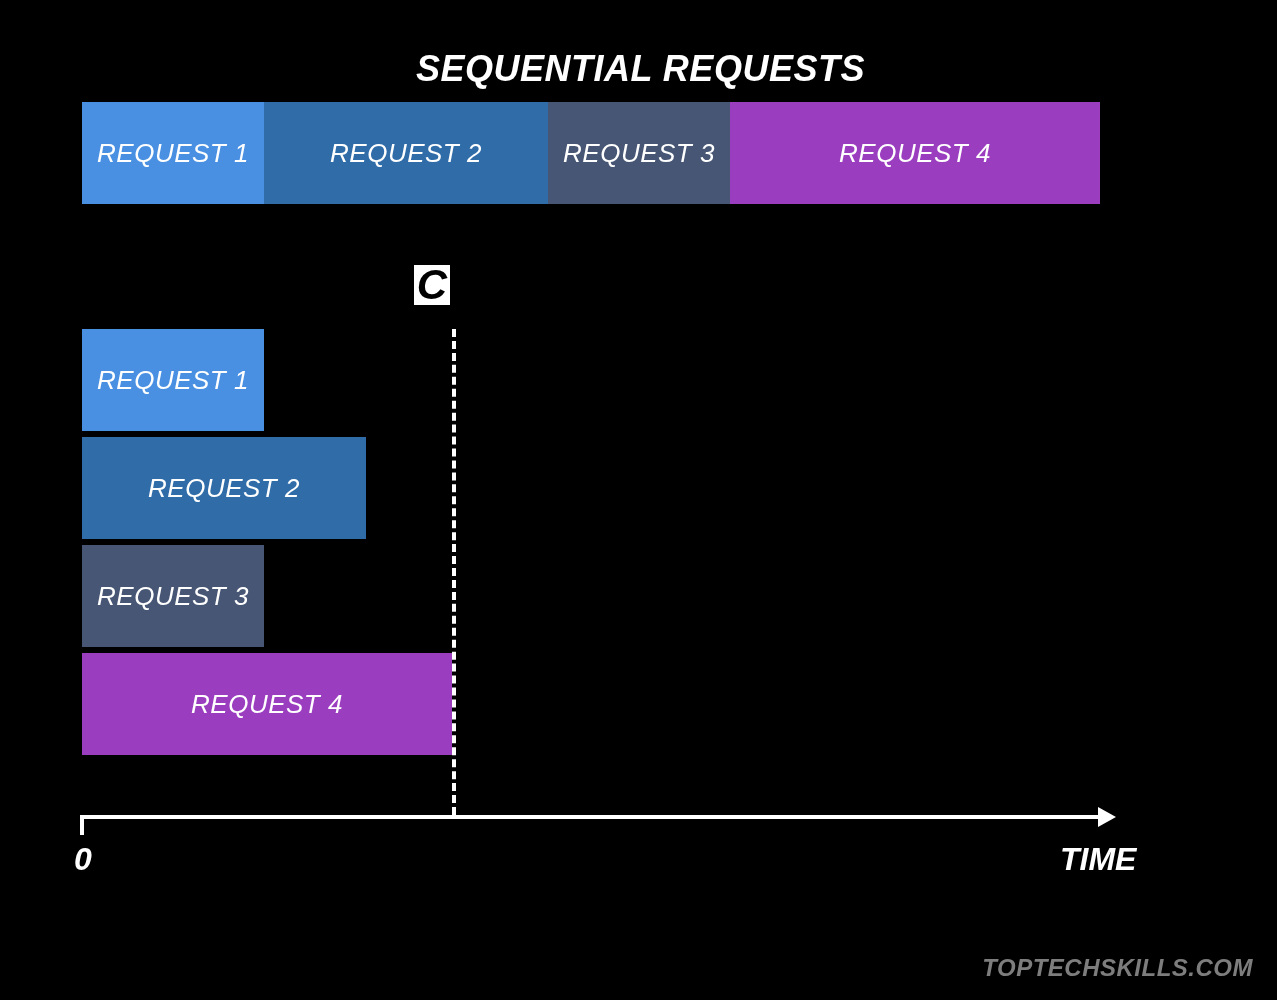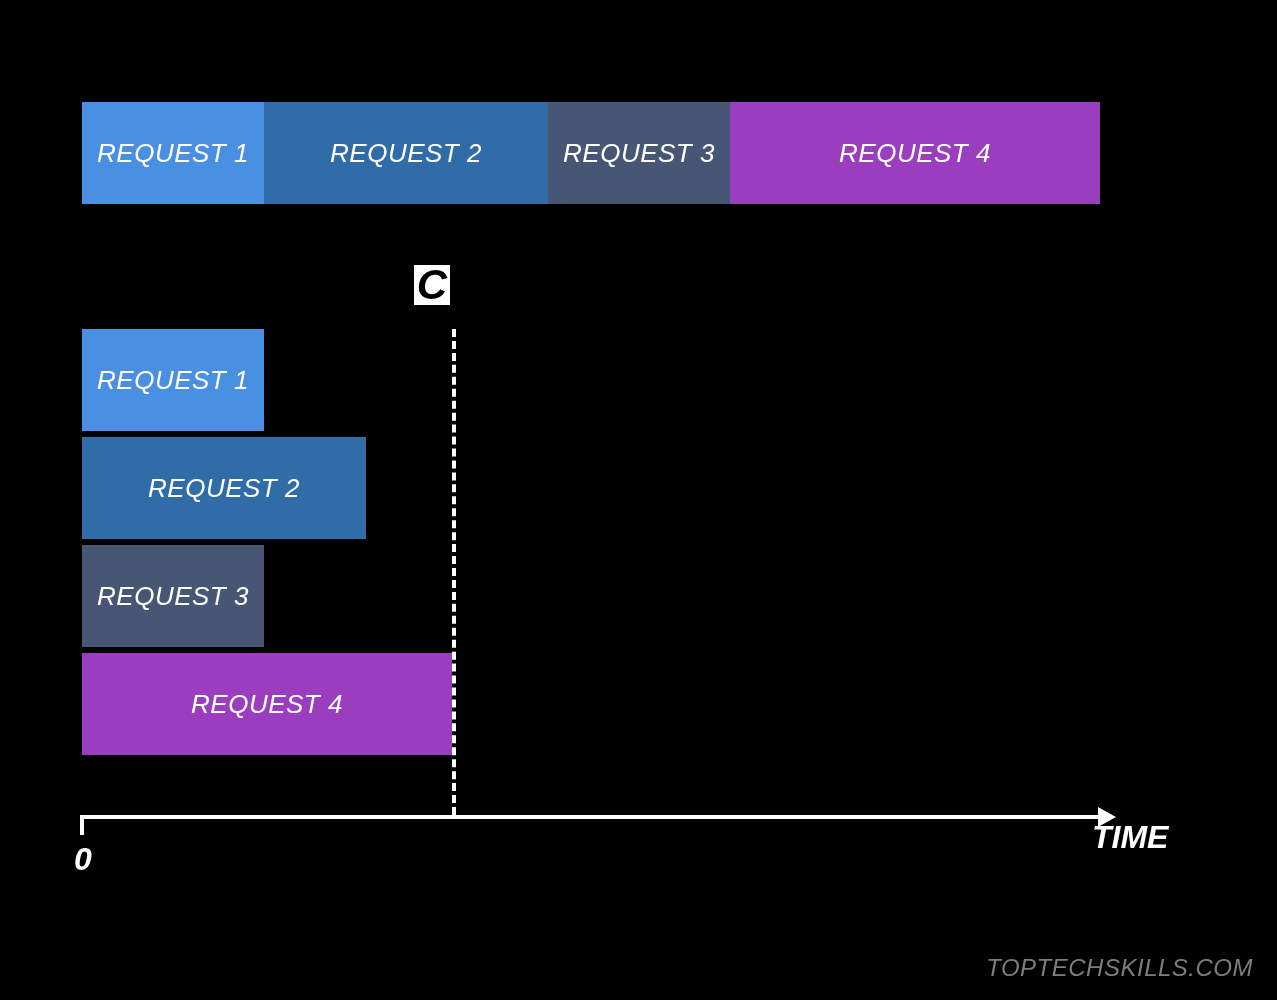--- a/index.html
+++ b/index.html
@@ -1,27 +1,28 @@
 <!DOCTYPE html>
 <html><head>
 <meta charset="utf-8">
 <style>
   html,body{margin:0;padding:0;background:#000;font-family:Helvetica,Arial,sans-serif;width:1277px;height:1000px;overflow:hidden}
   .canvas{position:relative;width:1277px;height:1000px}
   .title{position:absolute;color:#fff;font-weight:800;font-style:italic;font-size:36px;letter-spacing:.5px}
   .bar{position:absolute;display:flex;align-items:center;justify-content:center;color:#fff;font-weight:400;font-style:italic;font-size:26px;letter-spacing:.5px}
   .vline{position:absolute;width:0;border-left:4px dashed #fff}
   .hlabel{position:absolute;color:#fff;font-weight:800;font-style:italic;font-size:32px}
-  .attrib{position:absolute;color:#7d7d7d;font-weight:400;font-style:italic;font-size:24px;letter-spacing:.5px}
+  .attrib{position:absolute;color:#7d7d7d;font-weight:700;font-style:italic;font-size:24px;letter-spacing:.5px}
   .letterC{position:absolute;color:#000;background:#fff;font-weight:900;font-style:italic;font-size:42px;line-height:40px;width:32px;text-align:center;height:40px;padding:0 2px}
 </style>
 </head>
 <body>
 <div class="canvas">
 
+<div class="title" style="left:416px;top:48px">SEQUENTIAL REQUESTS</div>
 
 <div id="seq-holder">
       <div class="bar" style="left: 82px; top: 102px; width: 182px; height: 102px; background: rgb(74, 144, 226);">REQUEST 1</div>
       <div class="bar" style="left: 264px; top: 102px; width: 284px; height: 102px; background: rgb(47, 108, 168);">REQUEST 2</div>
       <div class="bar" style="left: 548px; top: 102px; width: 182px; height: 102px; background: rgb(71, 86, 116);">REQUEST 3</div>
       <div class="bar" style="left: 730px; top: 102px; width: 370px; height: 102px; background: rgb(155, 61, 191);">REQUEST 4</div>
     </div>
 
 <div class="letterC" style="left:414px;top:265px">C</div>
 
@@ -32,18 +33,18 @@
       <div class="bar" style="left: 82px; top: 653px; width: 370px; height: 102px; background: rgb(155, 61, 191);">REQUEST 4</div>
     </div>
 
 <div class="vline" id="vline" style="left: 452px; top: 329px; height: 486px;"></div>
 
 <div id="xaxis-line" style="position: absolute; background: rgb(255, 255, 255); height: 4px; left: 82px; top: 815px; width: 1018px;"></div>
 
 <div id="tick0" style="position: absolute; background: rgb(255, 255, 255); width: 4px; height: 20px; left: 80px; top: 815px;"></div>
 
 <div class="hlabel" id="label0" style="left: 74px; top: 841px;">0</div>
-<div class="hlabel" id="labelT" style="left: 1060px; top: 819px; margin-left: 32px;">TIME</div>
+<div class="hlabel" id="labelT" style="left: 1060px; top: 841px;">TIME</div>
 
 <div class="attrib" style="right:24px;bottom:18px">TOPTECHSKILLS.COM</div>
 
 <div style="position: absolute; left: 1098px; top: 807px; width: 0px; height: 0px; border-top: 10px solid transparent; border-bottom: 10px solid transparent; border-left: 18px solid rgb(255, 255, 255);"></div>
   </div>
 
 </body></html>

